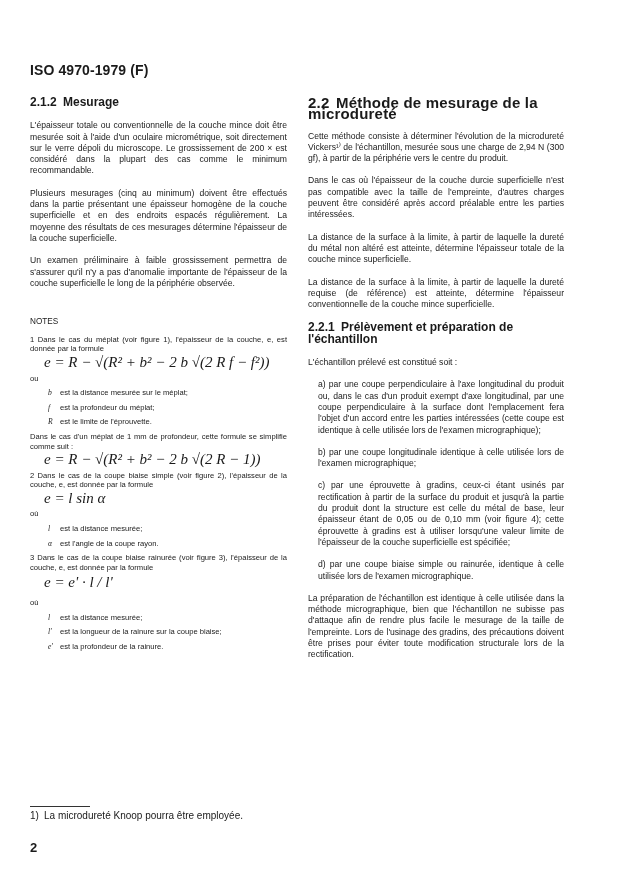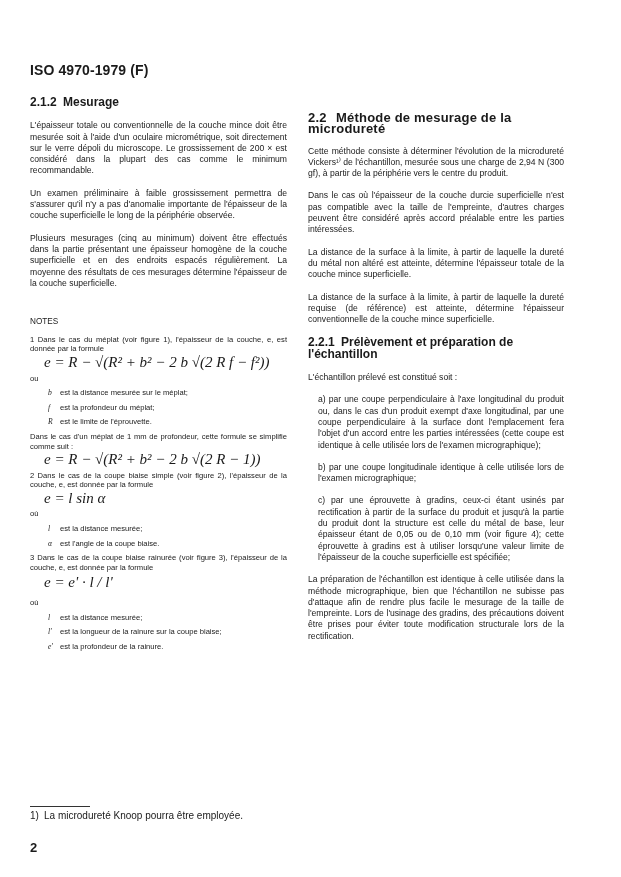--- a/index.html
+++ b/index.html
@@ -5,21 +5,21 @@
   html, body { margin:0; padding:0; background:#fff; }
   body { width:621px; height:877px; position:relative; overflow:hidden;
          font-family:"Liberation Sans", sans-serif; color:#1a1a1a; }
   .abs { position:absolute; }
   .header { left:30px; top:62px; font-size:14px; font-weight:bold; letter-spacing:0.1px; }
   .col { position:absolute; font-size:8.6px; line-height:11.3px; }
   .col-left { left:30px; top:97px; width:257px; }
   .col-right { left:308px; top:97px; width:256px; }
   h3 { margin:0 0 12px 0; font-size:12px; font-weight:bold; }
   h3 .num { display:inline-block; width:33px; }
-  h2 { margin:15px 0 11px 0; font-size:13px; font-weight:bold; letter-spacing:0.2px; }
+  h2 { margin:0 0 11px 0; font-size:15px; font-weight:bold; letter-spacing:0.2px; }
   h2 .num { display:inline-block; width:28px; }
   p { margin:0 0 11px 0; text-align:justify; }
   .notes { font-size:7.6px; line-height:9.6px;margin-top:28px; }
   .notes-title { margin:10px 0 8px 0; font-size:8.2px; }
   .notes p { margin:0 0 4px 0; }
   .formula { font-family:"Liberation Serif", serif; font-style:italic; font-size:15px; margin:3px 0 6px 14px; }
   .ou { margin:2px 0 5px 0; }
   .def { margin:0 0 5px 18px; display:flex; }
   .def .sym { font-family:"Liberation Serif", serif; font-style:italic; width:12px; flex:none; }
   .list-item { margin:8px 0 11px 10px; text-align:justify; }
@@ -31,22 +31,22 @@
 </head>
 <body>
 
 <div class="abs header">ISO 4970-1979 (F)</div>
 
 <div class="col col-left">
   <h3>
     <span class="num">2.1.2</span><span>Mesurage</span>
   </h3>
   <p>L'épaisseur totale ou conventionnelle de la couche mince doit être mesurée soit à l'aide d'un oculaire micrométrique, soit directement sur le verre dépoli du microscope. Le grossissement de 200 × est considéré dans la plupart des cas comme le minimum recommandable.</p>
+  <p>Plusieurs mesurages (cinq au minimum) doivent être effectués dans la partie présentant une épaisseur homogène de la couche superficielle et en des endroits espacés régulièrement. La moyenne des résultats de ces mesurages détermine l'épaisseur de la couche superficielle.</p>
   <p>Un examen préliminaire à faible grossissement permettra de s'assurer qu'il n'y a pas d'anomalie importante de l'épaisseur de la couche superficielle le long de la périphérie observée.</p>
-  <p>Plusieurs mesurages (cinq au minimum) doivent être effectués dans la partie présentant une épaisseur homogène de la couche superficielle et en des endroits espacés régulièrement. La moyenne des résultats de ces mesurages détermine l'épaisseur de la couche superficielle.</p>
 
   <div class="notes">
     <div class="notes-title">NOTES</div>
 
     <p>1   Dans le cas du méplat (voir figure 1), l'épaisseur de la couche, e, est donnée par la formule</p>
     <div class="formula">e = R − √(R² + b² − 2 b √(2 R f − f²))</div>
     <div class="ou">ou</div>
     <div class="def">
         <span class="sym">b</span>
         <span>est la distance mesurée sur le méplat;</span>
@@ -64,21 +64,21 @@
 
     <p>2   Dans le cas de la coupe biaise simple (voir figure 2), l'épaisseur de la couche, e, est donnée par la formule</p>
     <div class="formula">e = l sin α</div>
     <div class="ou">où</div>
     <div class="def">
         <span class="sym">l</span>
         <span>est la distance mesurée;</span>
       </div>
     <div class="def">
         <span class="sym">α</span>
-        <span>est l'angle de la coupe biaise.</span>
+        <span>est l'angle de la coupe rayon.</span>
       </div>
 
     <p>3   Dans le cas de la coupe biaise rainurée (voir figure 3), l'épaisseur de la couche, e, est donnée par la formule</p>
     <div class="formula" style="margin-top:6px;margin-bottom:10px;">e = e' · l / l'</div>
     <div class="ou">où</div>
     <div class="def">
         <span class="sym">l</span>
         <span>est la distance mesurée;</span>
       </div>
     <div class="def">
@@ -101,20 +101,21 @@
   <p>La distance de la surface à la limite, à partir de laquelle la dureté du métal non altéré est atteinte, détermine l'épaisseur totale de la couche mince superficielle.</p>
   <p>La distance de la surface à la limite, à partir de laquelle la dureté requise (de référence) est atteinte, détermine l'épaisseur conventionnelle de la couche mince superficielle.</p>
 
   <h3 style="margin-top:12px;">
     <span class="num">2.2.1</span><span>Prélèvement et préparation de l'échantillon</span>
   </h3>
   <p>L'échantillon prélevé est constitué soit :</p>
   <div class="list-item">a)   par une coupe perpendiculaire à l'axe longitudinal du produit ou, dans le cas d'un produit exempt d'axe longitudinal, par une coupe perpendiculaire à la surface dont l'emplacement fera l'objet d'un accord entre les parties intéressées (cette coupe est identique à celle utilisée lors de l'examen micrographique);</div>
   <div class="list-item">b)   par une coupe longitudinale identique à celle utilisée lors de l'examen micrographique;</div>
   <div class="list-item">c)   par une éprouvette à gradins, ceux-ci étant usinés par rectification à partir de la surface du produit et jusqu'à la partie du produit dont la structure est celle du métal de base, leur épaisseur étant de 0,05 ou de 0,10 mm (voir figure 4); cette éprouvette à gradins est à utiliser lorsqu'une valeur limite de l'épaisseur de la couche superficielle est spécifiée;</div>
+  <div class="list-item">d)   par une coupe biaise simple ou rainurée, identique à celle utilisée lors de l'examen micrographique.</div>
   <p>La préparation de l'échantillon est identique à celle utilisée dans la méthode micrographique, bien que l'échantillon ne subisse pas d'attaque afin de rendre plus facile le mesurage de la taille de l'empreinte. Lors de l'usinage des gradins, des précautions doivent être prises pour éviter toute modification structurale lors de la rectification.</p>
 </div>
 
 <div class="abs footnote-rule"></div>
 <div class="abs footnote">
   <span class="mark">1)</span><span>La microdureté Knoop pourra être employée.</span>
 </div>
 
 <div class="abs page-num">2</div>
 

